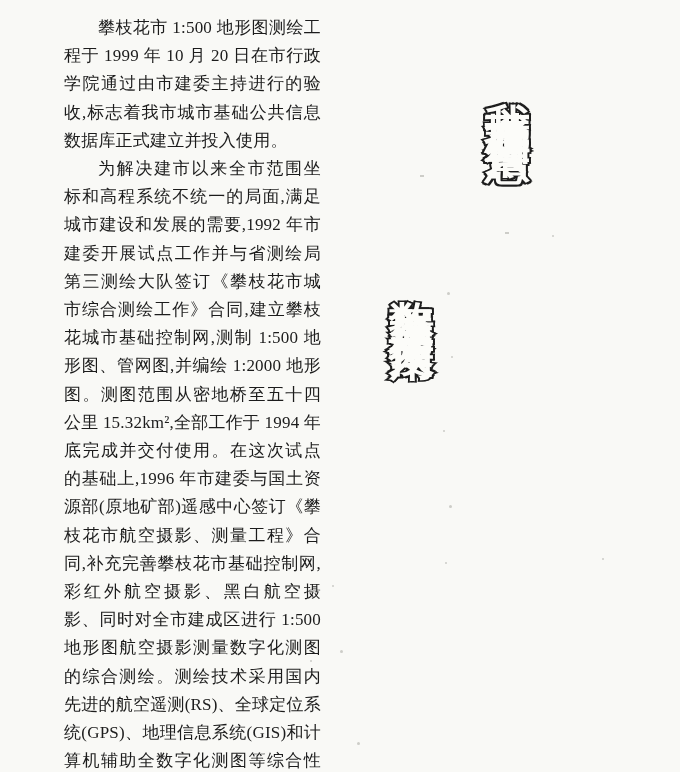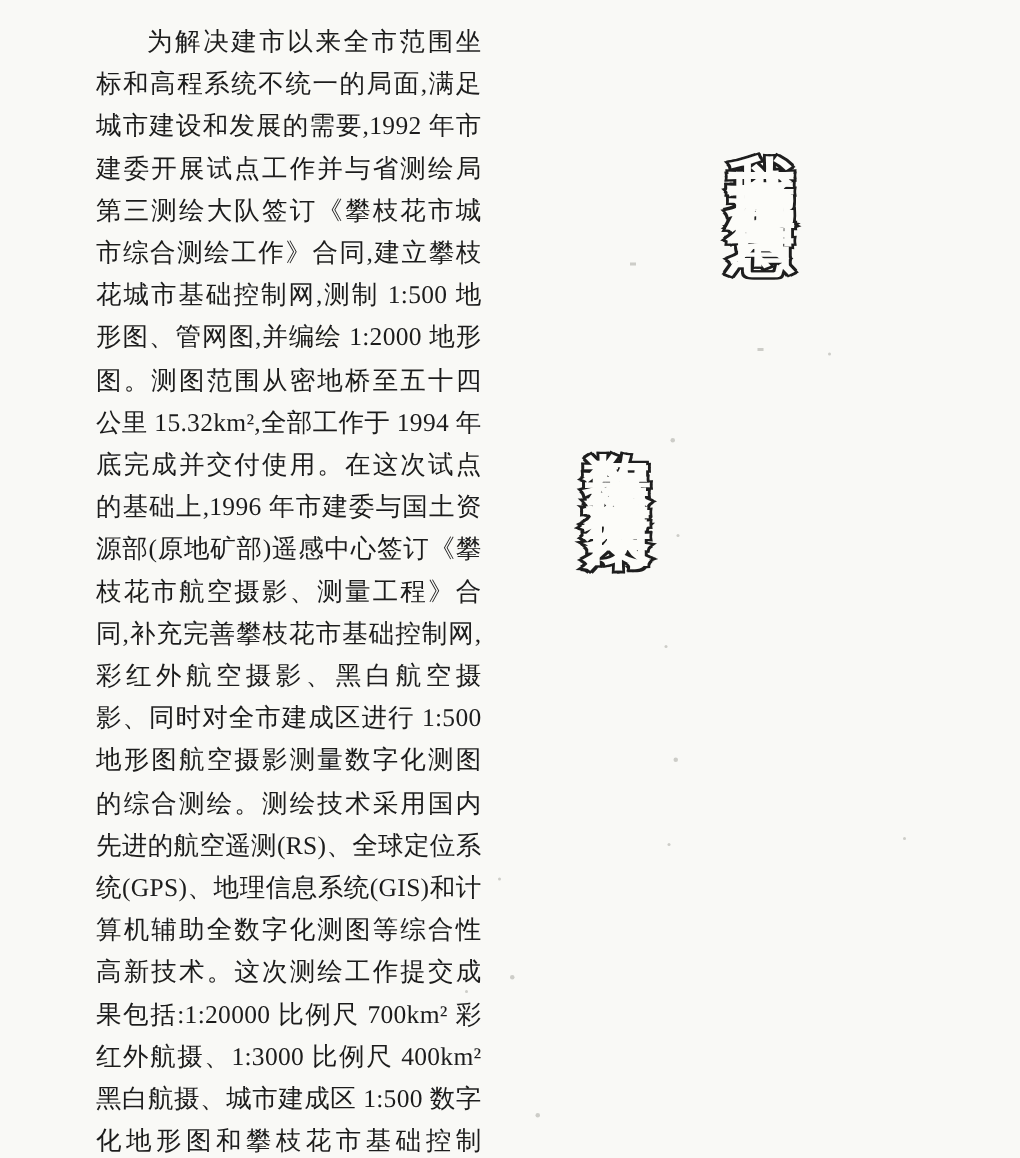--- a/index.html
+++ b/index.html
@@ -65,20 +65,21 @@
     width: 3px;
     height: 3px;
   }
 </style>
 </head>
 <body>
 
 <div class="page">
 
   <div class="article">
+    <p>攀枝花市 1:500 地形图测绘工程于 1999 年 10 月 20 日在市行政学院通过由市建委主持进行的验收,标志着我市城市基础公共信息数据库正式建立并投入使用。</p>
     <p>为解决建市以来全市范围坐标和高程系统不统一的局面,满足城市建设和发展的需要,1992 年市建委开展试点工作并与省测绘局第三测绘大队签订《攀枝花市城市综合测绘工作》合同,建立攀枝花城市基础控制网,测制 1:500 地形图、管网图,并编绘 1:2000 地形图。测图范围从密地桥至五十四公里 15.32km²,全部工作于 1994 年底完成并交付使用。在这次试点的基础上,1996 年市建委与国土资源部(原地矿部)遥感中心签订《攀枝花市航空摄影、测量工程》合同,补充完善攀枝花市基础控制网,彩红外航空摄影、黑白航空摄影、同时对全市建成区进行 1:500 地形图航空摄影测量数字化测图的综合测绘。测绘技术采用国内先进的航空遥测(RS)、全球定位系统(GPS)、地理信息系统(GIS)和计算机辅助全数字化测图等综合性高新技术。这次测绘工作提交成果包括:1:20000 比例尺 700km² 彩红外航摄、1:3000 比例尺 400km² 黑白航摄、城市建成区 1:500 数字化地形图和攀枝花市基础控制网。</p>
 
   </div>
 
   <div class="headline-col headline-line-1">我市城市基础公共信息</div>
 
   <div class="headline-col headline-line-2">数据库建立并投入使用</div>
 
   <div class="speck" style="left:447px; top:292px;"></div>
   <div class="speck" style="left:451px; top:356px; width:2px; height:2px;"></div>

